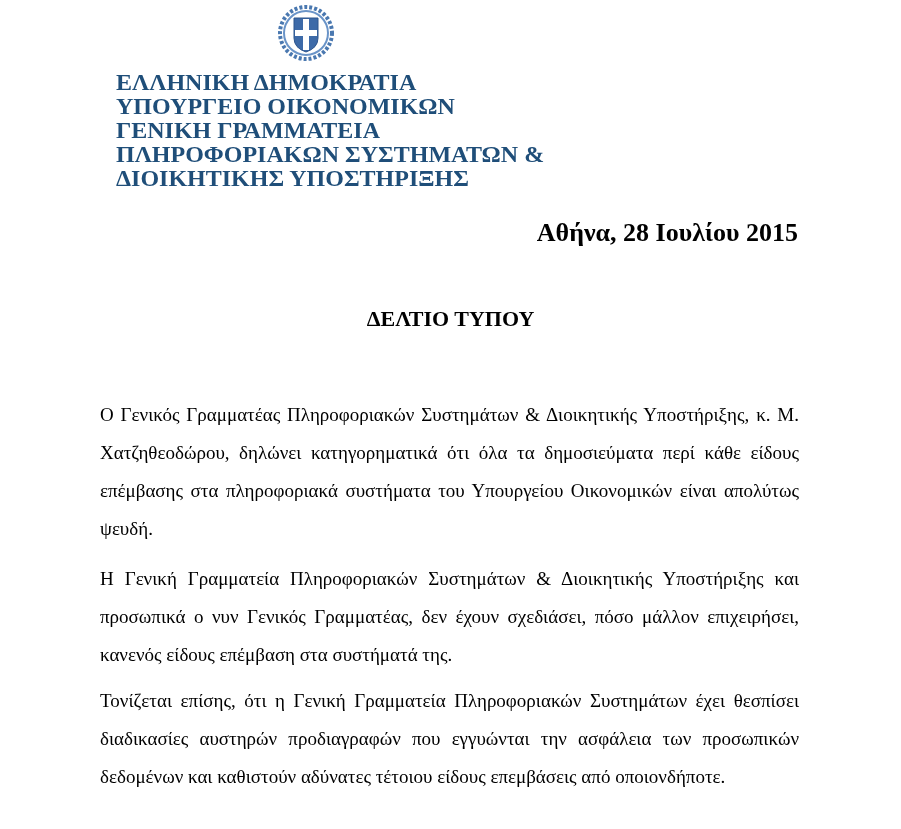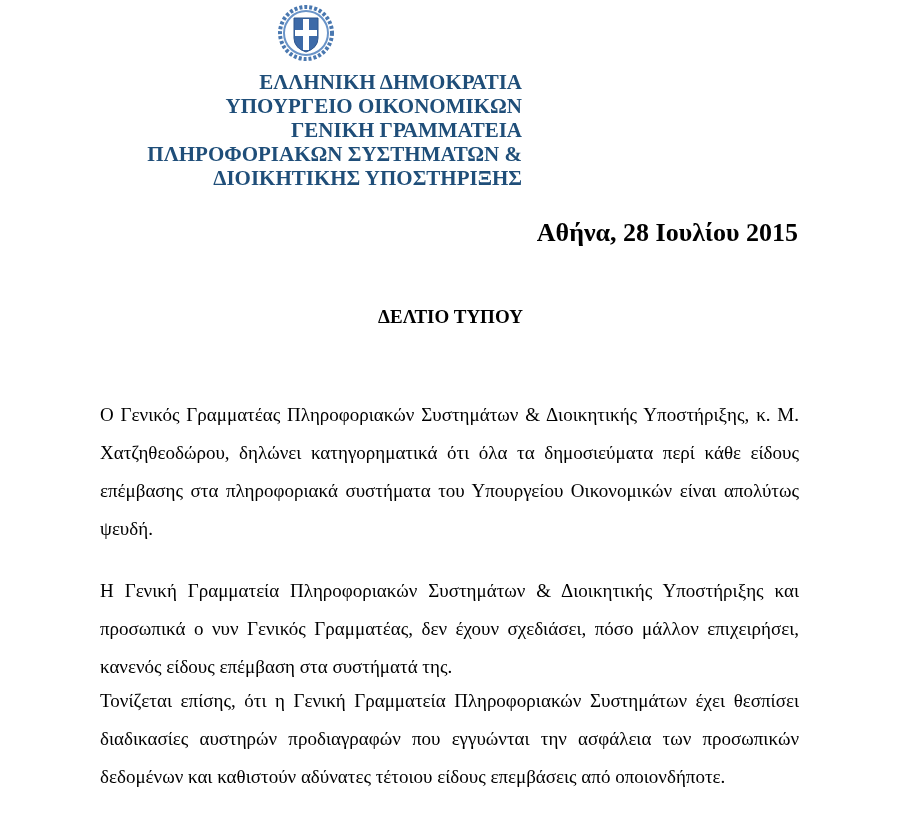--- a/index.html
+++ b/index.html
@@ -1,24 +1,24 @@
 <!DOCTYPE html>
 <html><head>
 <meta charset="utf-8">
 <style>
   html, body { margin: 0; padding: 0; background: #ffffff; }
   body { width: 901px; height: 829px; overflow: hidden; position: relative; font-family: "Liberation Serif", serif; color: #000; }
   .emblem { position: absolute; left: 277px; top: 4px; width: 58px; height: 58px; }
-  .header { position: absolute; left: 104px; top: 70px; width: 418px; text-align: right; color: #1f4e79; font-weight: bold; font-size: 21px; line-height: 24px; }
+  .header { position: absolute; left: 116px; top: 70px; width: 418px; text-align: left; color: #1f4e79; font-weight: bold; font-size: 24px; line-height: 24px; }
   .header div { white-space: nowrap; }
   .date { position: absolute; right: 103px; top: 218px; font-weight: bold; font-size: 26px; }
-  .title { position: absolute; left: 0; width: 901px; top: 306px; text-align: center; font-weight: bold; font-size: 19px; }
+  .title { position: absolute; left: 0; width: 901px; top: 306px; text-align: center; font-weight: bold; font-size: 22px; }
   .para { position: absolute; left: 100px; width: 699px; font-size: 19px; line-height: 38px; text-align: justify; }
   .p1 { top: 396px; }
-  .p2 { top: 560px; margin-top: 12px; }
+  .p2 { top: 560px; }
   .p3 { top: 682px; }
 </style>
 </head>
 <body>
 
 <div class="emblem">
   <svg width="58" height="58" viewBox="0 0 58 58">
     <circle cx="29" cy="29" r="26" fill="none" stroke="#4a78b0" stroke-width="4" stroke-dasharray="3 2"></circle>
     <circle cx="29" cy="29" r="22" fill="none" stroke="#6a94c8" stroke-width="2"></circle>
     <path d="M17 14 H41 V34 Q41 44 29 48 Q17 44 17 34 Z" fill="#3d6aa8" stroke="#2c548c" stroke-width="1"></path>

